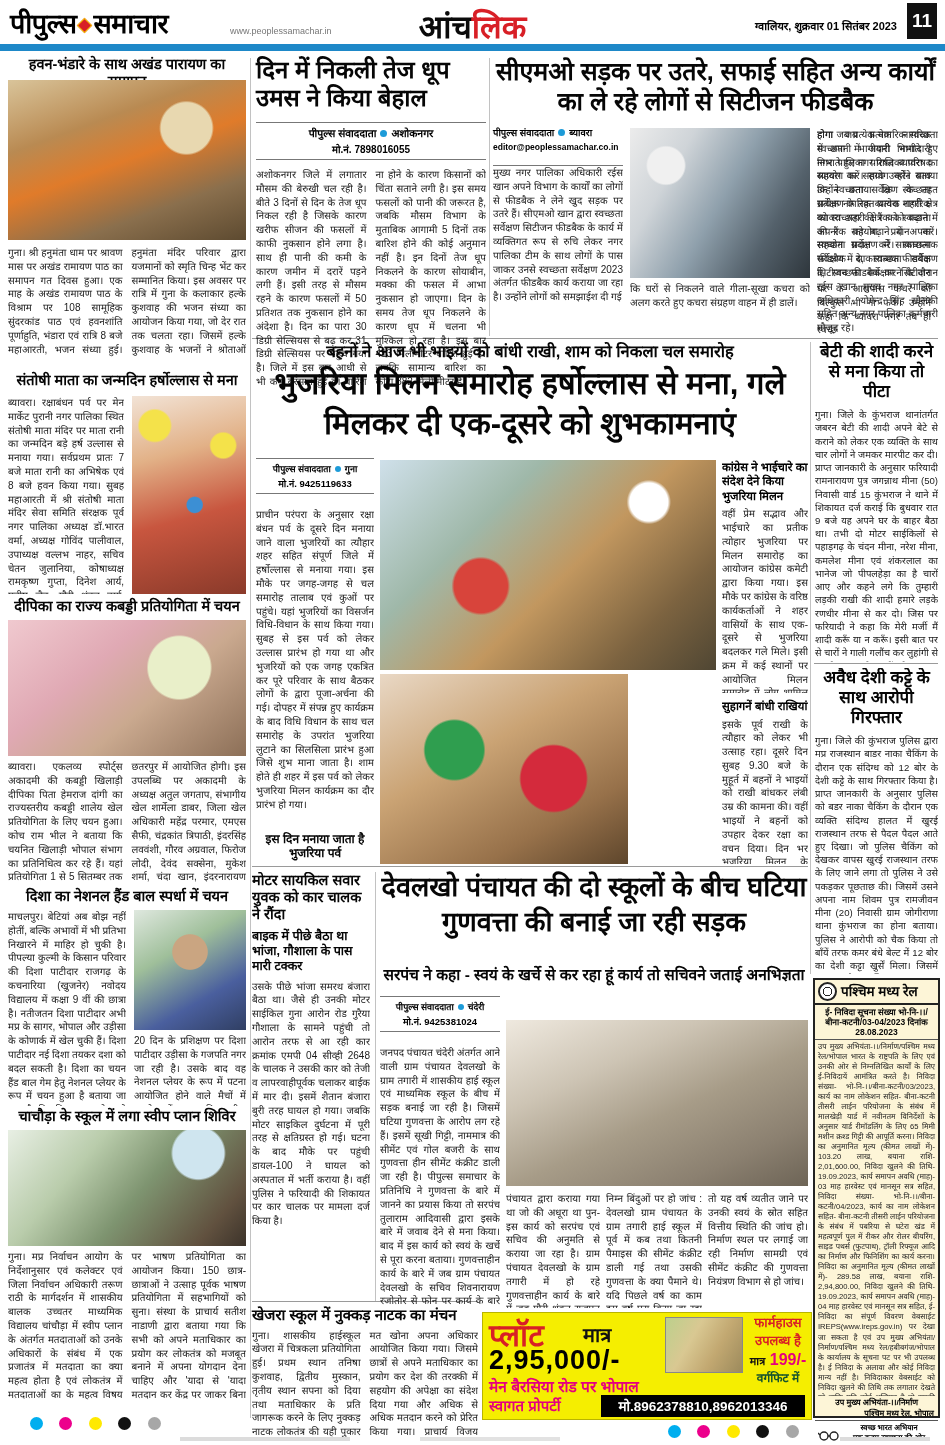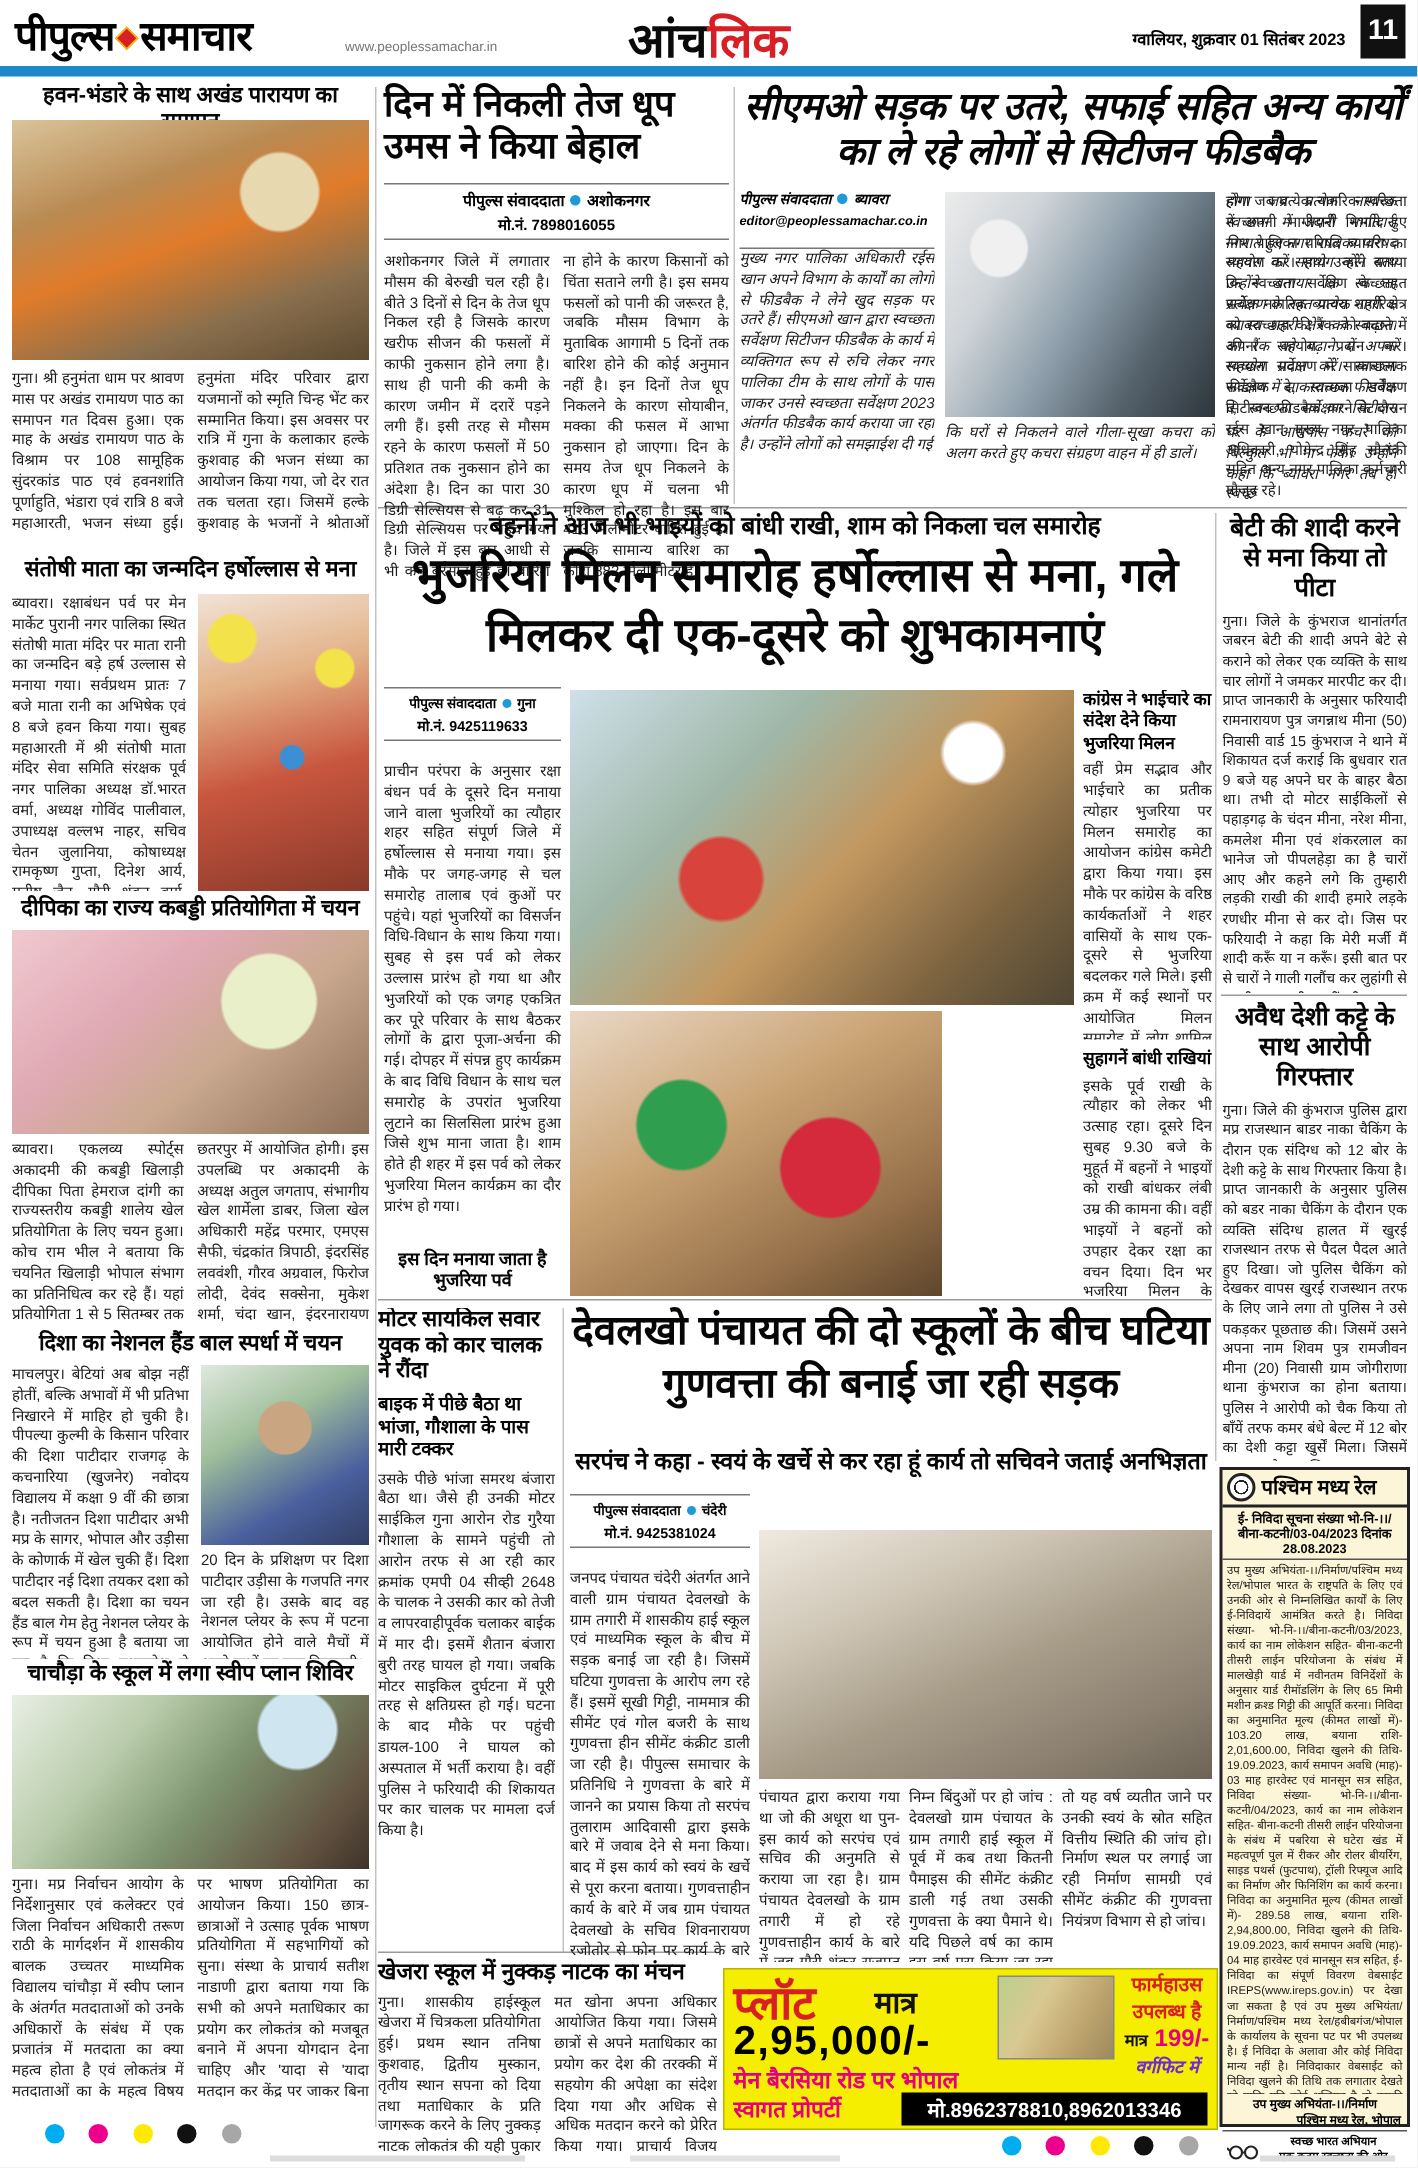--- a/index.html
+++ b/index.html
@@ -102,21 +102,21 @@
       <div class="byline" style="justify-content:center;">
         <span>पीपुल्स संवाददाता</span>
         <span class="bdot"></span>
         <span>अशोकनगर</span>
       </div>
       <div style="text-align:center;font-size:10px;font-weight:bold;margin-top:2px;">मो.नं. 7898016055</div>
     </div>
     <div class="abs body-txt cols2" style="left:0;top:112px;width:230px;height:224px;">अशोकनगर जिले में लगातार मौसम की बेरुखी चल रही है। बीते 3 दिनों से दिन के तेज धूप निकल रही है जिसके कारण खरीफ सीजन की फसलों में काफी नुकसान होने लगा है। साथ ही पानी की कमी के कारण जमीन में दरारें पड़ने लगी हैं। इसी तरह से मौसम रहने के कारण फसलों में 50 प्रतिशत तक नुकसान होने का अंदेशा है। दिन का पारा 30 डिग्री सेल्सियस से बढ़ कर 31 डिग्री सेल्सियस पर पहुंच गया है। जिले में इस बार आधी से भी कम बरसात हुई है। बारिश ना होने के कारण किसानों को चिंता सताने लगी है। इस समय फसलों को पानी की जरूरत है, जबकि मौसम विभाग के मुताबिक आगामी 5 दिनों तक बारिश होने की कोई अनुमान नहीं है। इन दिनों तेज धूप निकलने के कारण सोयाबीन, मक्का की फसल में आभा नुकसान हो जाएगा। दिन के समय तेज धूप निकलने के कारण धूप में चलना भी मुश्किल हो रहा है। इस बार 413 मिलीमीटर बारिश हुई है। जबकि सामान्य बारिश का कोटा 882 मिली मीटर है।</div>
   </div>
 
-  <div class="abs" style="left:493px;top:56px;width:445px;height:280px;font-style:italic;">
+  <div class="abs" style="left:493px;top:56px;width:445px;height:280px;">
     <div class="hl" style="font-size:25px;line-height:1.2;text-align:center;">सीएमओ सड़क पर उतरे, सफाई सहित अन्य कार्यों का ले रहे लोगों से सिटीजन फीडबैक</div>
     <div class="abs" style="left:0;top:70px;width:130px;">
       <div class="byline">
         <span style="font-size:9.5px;">पीपुल्स संवाददाता</span>
         <span class="bdot"></span>
         <span style="font-size:9.5px;">ब्यावरा</span>
       </div>
       <div style="font-size:8.5px;font-weight:bold;margin-top:3px;border-bottom:1px solid #777;padding-bottom:13px;">editor@peoplessamachar.co.in</div>
     </div>
     <div class="abs body-txt" style="left:0;top:110px;width:130px;height:170px;">मुख्य नगर पालिका अधिकारी रईस खान अपने विभाग के कार्यों का लोगों से फीडबैक ने लेने खुद सड़क पर उतरे हैं। सीएमओ खान द्वारा स्वच्छता सर्वेक्षण सिटीजन फीडबैक के कार्य में व्यक्तिगत रूप से रुचि लेकर नगर पालिका टीम के साथ लोगों के पास जाकर उनसे स्वच्छता सर्वेक्षण 2023 अंतर्गत फीडबैक कार्य कराया जा रहा है। उन्होंने लोगों को समझाईश दी गई</div>
@@ -190,21 +190,21 @@
     <div class="abs" style="left:6px;top:82px;font-weight:bold;font-size:15px;color:#e5007e;">स्वागत प्रोपर्टी</div>
     <div class="abs" style="left:118px;top:82px;width:204px;background:#000;color:#fff;font-weight:bold;font-size:13.5px;text-align:center;padding:2px 0;">मो.8962378810,8962013346</div>
     <div class="photo p-plots" style="left:182px;top:4px;width:76px;height:54px;border:1px solid #888;"></div>
     <div class="abs" style="left:262px;top:0;width:66px;height:80px;text-align:center;">
       <div style="font-weight:bold;font-size:13px;color:#d81f26;">फार्महाउस</div>
       <div style="font-weight:bold;font-size:13px;color:#d81f26;">उपलब्ध है</div>
       <div style="margin-top:2px;">
         <span style="font-weight:bold;font-size:11px;color:#111;">मात्र</span>
         <span style="font-weight:bold;font-size:16px;color:#e5007e;">199/-</span>
       </div>
-      <div style="font-weight:bold;font-size:12px;color:#6d28d9;font-style:italic;">वर्गफिट में</div>
+      <div style="font-weight:bold;font-size:12px;color:#14532d;">वर्गफिट में</div>
     </div>
   </div>
 
   <div class="abs" style="left:815px;top:342px;width:123px;height:320px;overflow:hidden;">
     <div class="hl" style="font-size:17px;text-align:center;">बेटी की शादी करने से मना किया तो पीटा</div>
     <div class="body-txt" style="margin-top:6px;font-size:9.6px;">गुना। जिले के कुंभराज थानांतर्गत जबरन बेटी की शादी अपने बेटे से कराने को लेकर एक व्यक्ति के साथ चार लोगों ने जमकर मारपीट कर दी। प्राप्त जानकारी के अनुसार फरियादी रामनारायण पुत्र जगन्नाथ मीना (50) निवासी वार्ड 15 कुंभराज ने थाने में शिकायत दर्ज कराई कि बुधवार रात 9 बजे यह अपने घर के बाहर बैठा था। तभी दो मोटर साईकिलों से पहाड़गढ़ के चंदन मीना, नरेश मीना, कमलेश मीना एवं शंकरलाल का भानेज जो पीपलहेड़ा का है चारों आए और कहने लगे कि तुम्हारी लड़की राखी की शादी हमारे लड़के रणधीर मीना से कर दो। जिस पर फरियादी ने कहा कि मेरी मर्जी मैं शादी करूँ या न करूँ। इसी बात पर से चारों ने गाली गलौंच कर लुहांगी से मारपीट कर दी। वहीं बीच बचाव करने आई उसकी पत्नी रामरेखा बाई, लड़का गोविंद तथा देवेन्द्र के साथ भी आरोपियों ने मारपीट की। आरोपी जाते- जाते कह रहे थे कि अगर रणधीर से लड़की की शादी नहीं की तो खत्म कर देंगे।</div>
   </div>
 
   <div class="abs" style="left:815px;top:668px;width:123px;height:306px;overflow:hidden;">
     <div class="hl" style="font-size:17px;text-align:center;">अवैध देशी कट्टे के साथ आरोपी गिरफ्तार</div>

